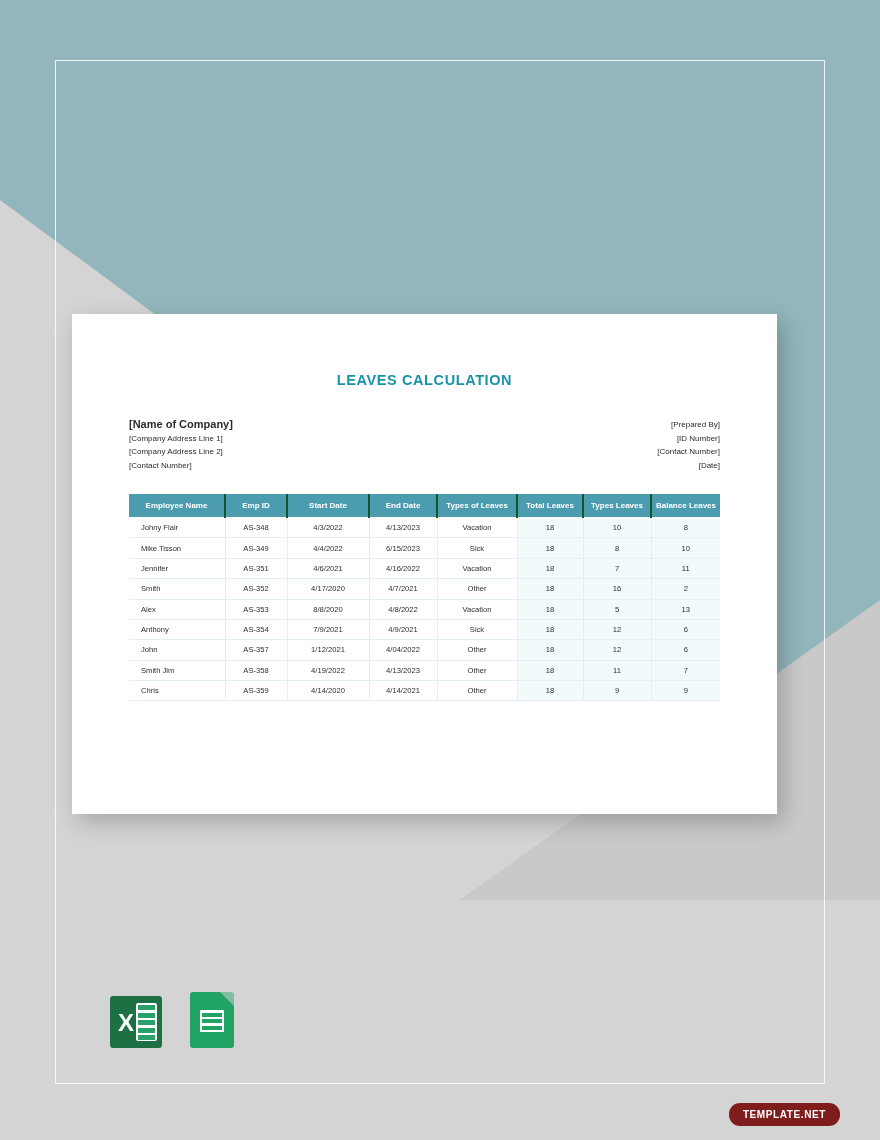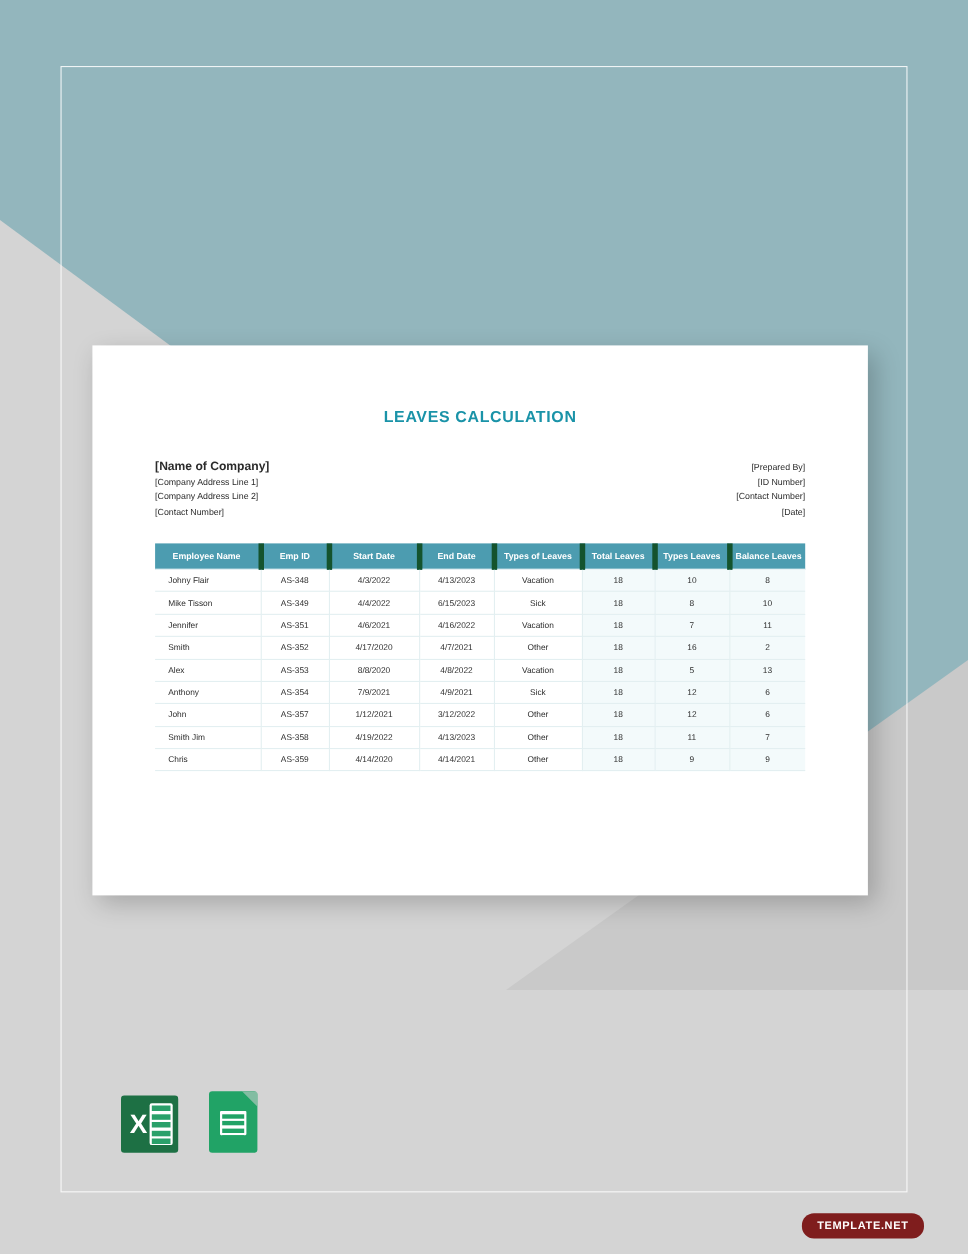--- a/index.html
+++ b/index.html
@@ -50,21 +50,21 @@
     width: 770px;
     height: 1024px;
     border: 1px solid rgba(255,255,255,0.85);
     box-sizing: border-box;
     pointer-events: none;
   }
 
   
   #sheet {
     position: absolute;
-    left: 84px;
+    left: 72px;
     top: 314px;
     width: 705px;
     height: 500px;
     background: #ffffff;
     box-shadow: 6px 8px 22px rgba(0,0,0,0.22);
   }
 
   .doc-title {
     text-align: center;
     color: #1a93a8;
@@ -99,21 +99,21 @@
     width: 591px;
     table-layout: fixed;
   }
   table.leaves th {
     background: #4c9cb0;
     color: #ffffff;
     font-size: 8px;
     font-weight: bold;
     padding: 7px 2px;
     text-align: center;
-    border-right: 5px solid #14532d;
+    border-right: 2px solid #14532d;
     border-bottom: 1px solid #ffffff;
   }
   table.leaves th:last-child { border-right: none; }
   table.leaves td {
     font-size: 7.6px;
     color: #2e2e2e;
     padding: 5.2px 4px;
     text-align: center;
     border-bottom: 1px solid #e3eff1;
     border-right: 1px solid #e3eff1;
@@ -327,21 +327,21 @@
           <td>4/9/2021</td>
           <td>Sick</td>
           <td>18</td>
           <td>12</td>
           <td>6</td>
         </tr>
         <tr>
           <td class="name-cell">John</td>
           <td>AS-357</td>
           <td>1/12/2021</td>
-          <td>3/12/2022</td>
+          <td>4/04/2022</td>
           <td>Other</td>
           <td>18</td>
           <td>12</td>
           <td>6</td>
         </tr>
         <tr>
           <td class="name-cell">Smith Jim</td>
           <td>AS-358</td>
           <td>4/19/2022</td>
           <td>4/13/2023</td>

